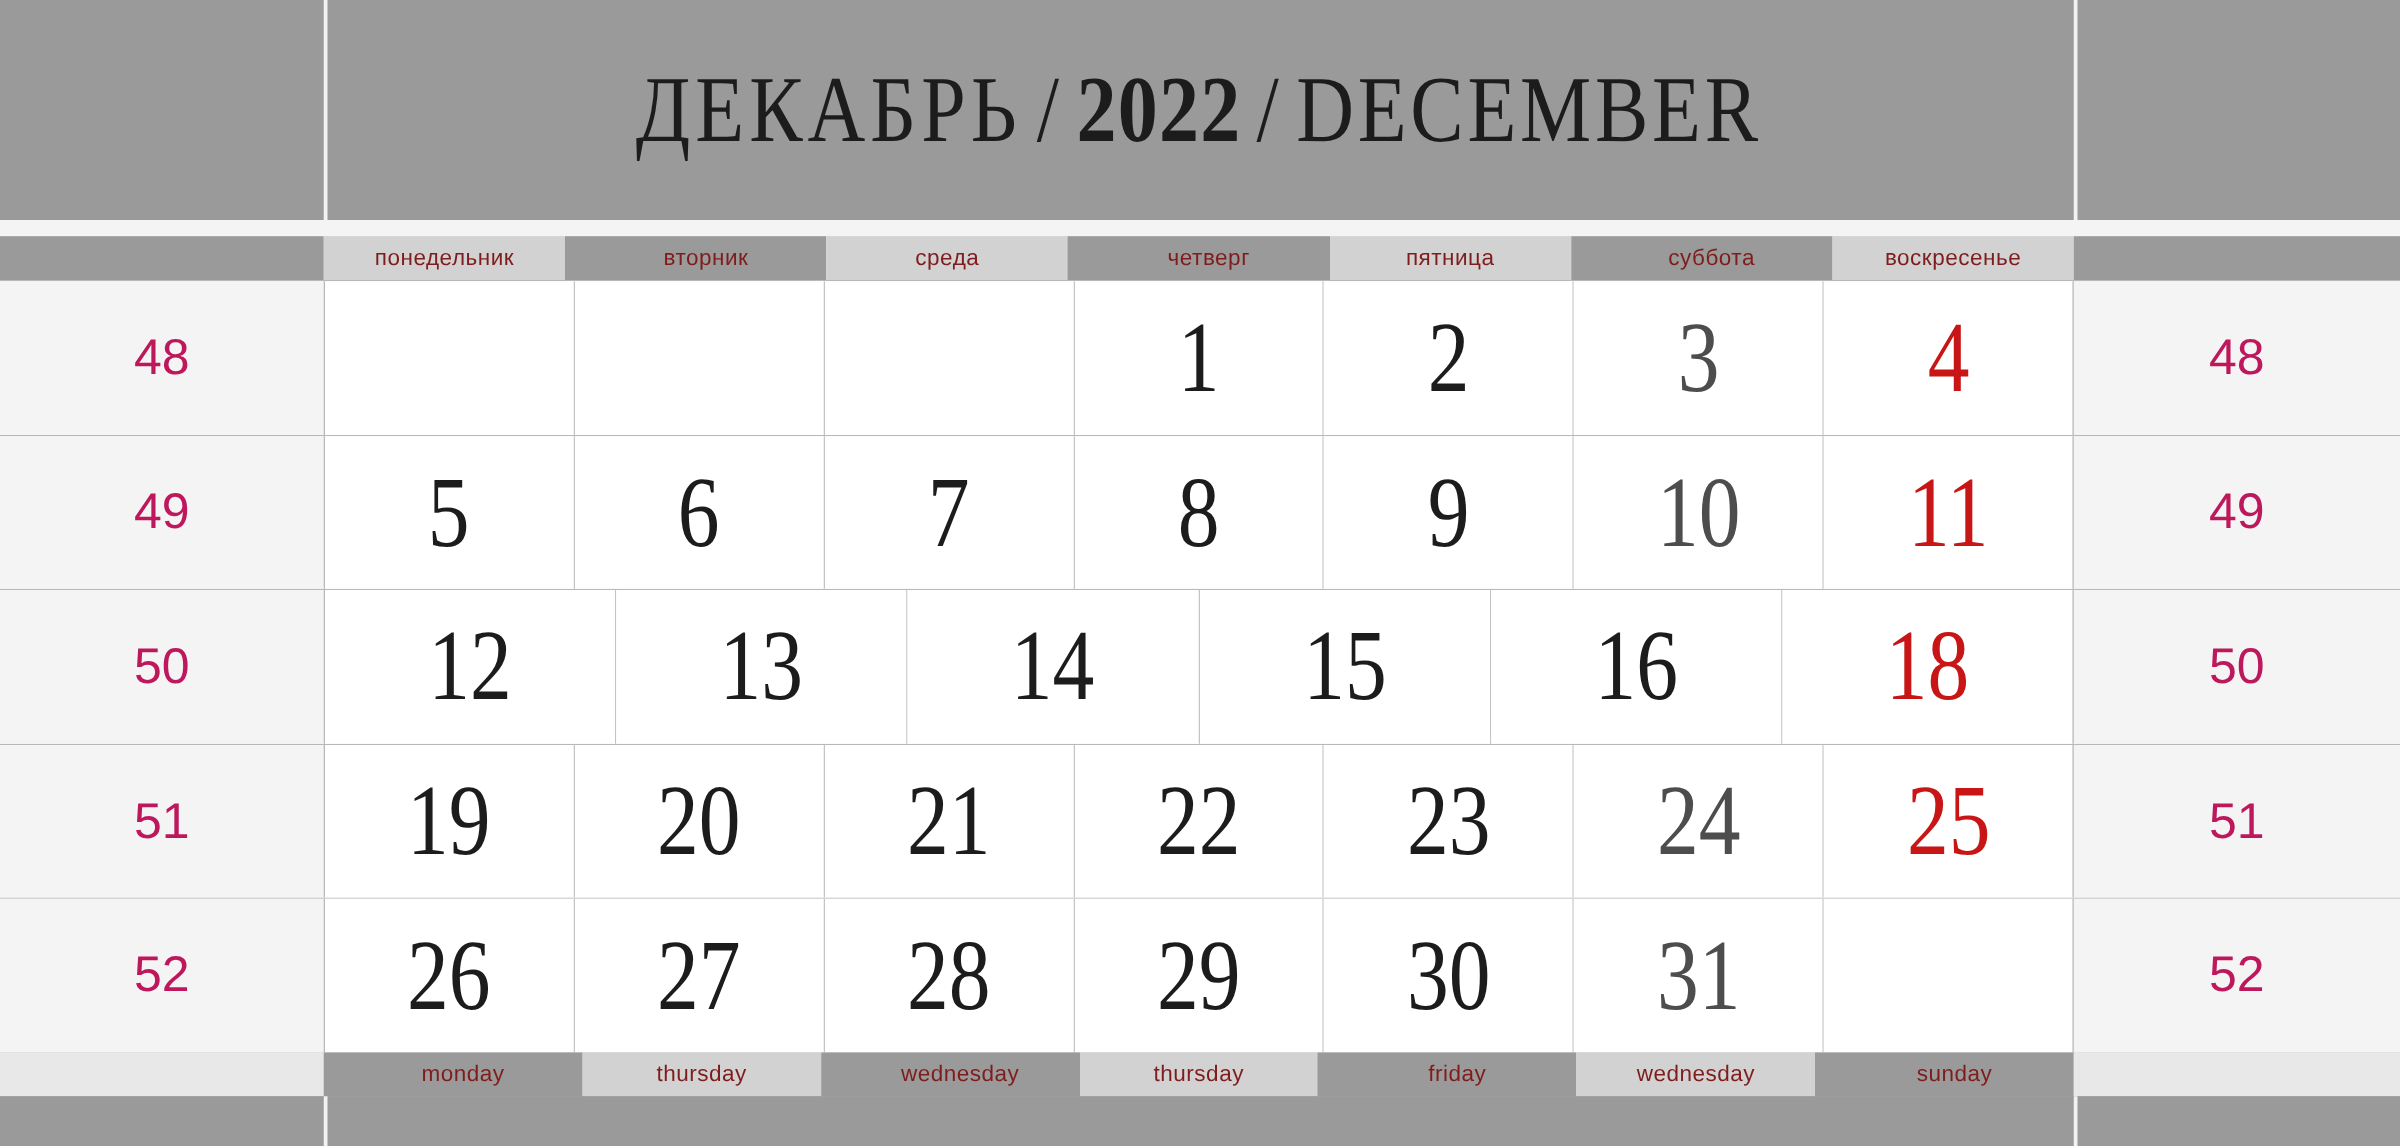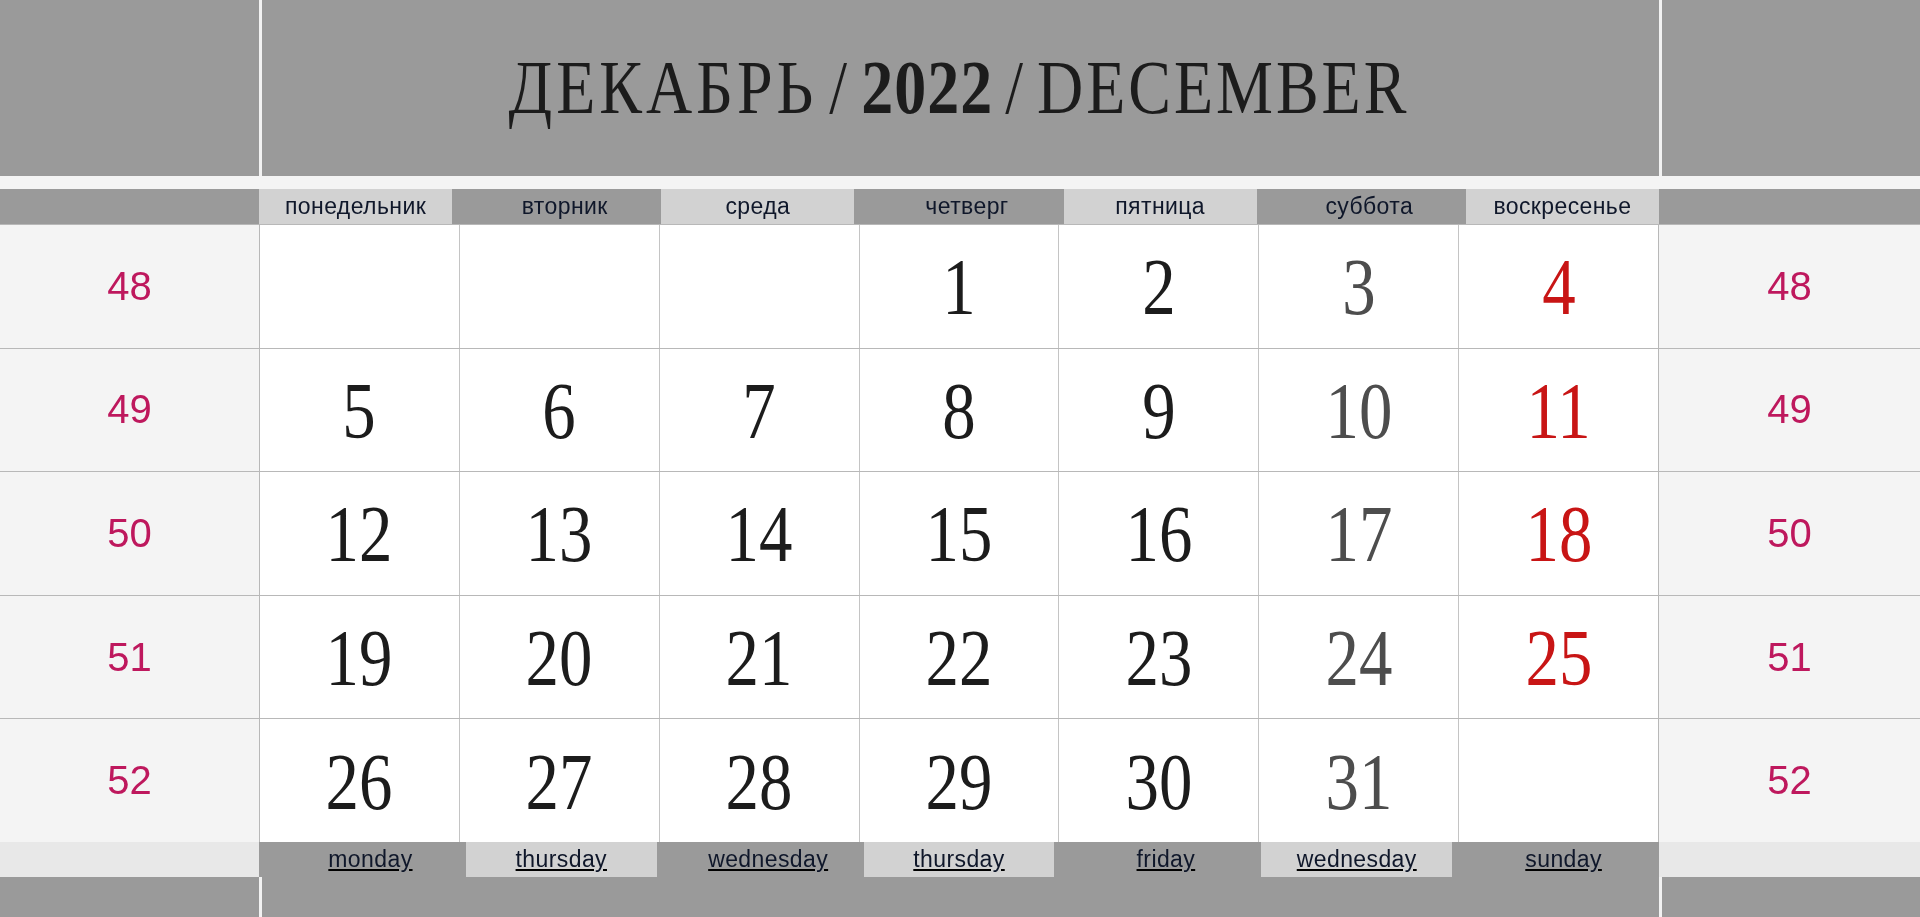--- a/index.html
+++ b/index.html
@@ -58,21 +58,21 @@
     height:35px;flex:0 0 35px;
     display:flex;background:#f4f4f4;
   }
   .dow-wk{
     width:259px;flex:0 0 259px;background:#9a9a9a;
   }
   .dow-wk.right{width:261px;flex:0 0 261px;}
   .dow-mid{flex:1;display:flex;}
   .dow-cell{
     flex:1;display:flex;align-items:center;justify-content:center;
-    color:#0f172a;font-size:23px;
+    color:#7f1d1d;font-size:18px;
     font-family:"Liberation Sans", sans-serif;
     letter-spacing:.4px;
   }
   .dow-cell.lite{background:#d2d2d2;}
   .dow-cell.dark{background:#9a9a9a;padding-left:16px;}
 
   
   .grid{
     flex:1 1 auto;display:flex;flex-direction:column;
     background:#ffffff;
@@ -109,21 +109,21 @@
   }
   .day:last-child{border-right:none;}
   .day span{transform:scaleX(.88) scaleY(1.06);display:inline-block;}
   .day.sat{color:#4d4d4d;}
   .day.sun{color:#c81515;}
   .day.empty{color:transparent;}
 
   
   .dow-row-en{
     height:35px;flex:0 0 35px;
-    display:flex;background:#dcdcdc;text-decoration:underline;
+    display:flex;background:#dcdcdc;
   }
   .dow-row-en .dow-wk{background:#e8e8e8;}
   .foot-band{
     height:40px;flex:0 0 40px;background:#9a9a9a;position:relative;
   }
   .foot-band .title-sep{background:#f2f2f2;}
 </style>
 </head>
 <body>
 
@@ -224,23 +224,20 @@
           </div>
         <div class="day">
             <span>14</span>
           </div>
         <div class="day">
             <span>15</span>
           </div>
         <div class="day">
             <span>16</span>
           </div>
-        <div class="day sat">
-            <span>17</span>
-          </div>
         <div class="day sun">
             <span>18</span>
           </div>
       </div>
       <div class="wknum right">50</div>
     </div>
 
     <div class="wrow">
       <div class="wknum">51</div>
       <div class="days">

